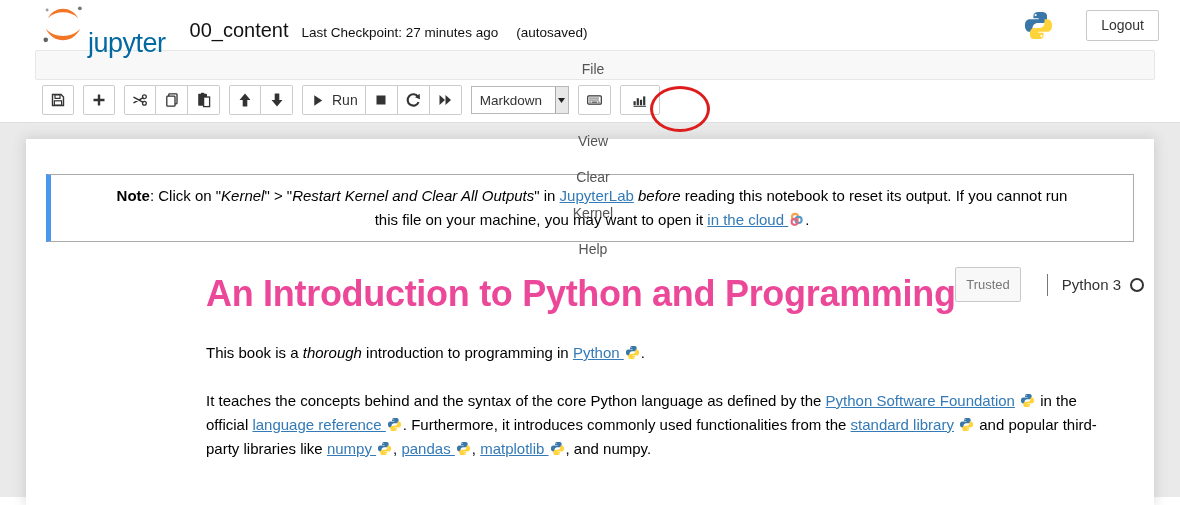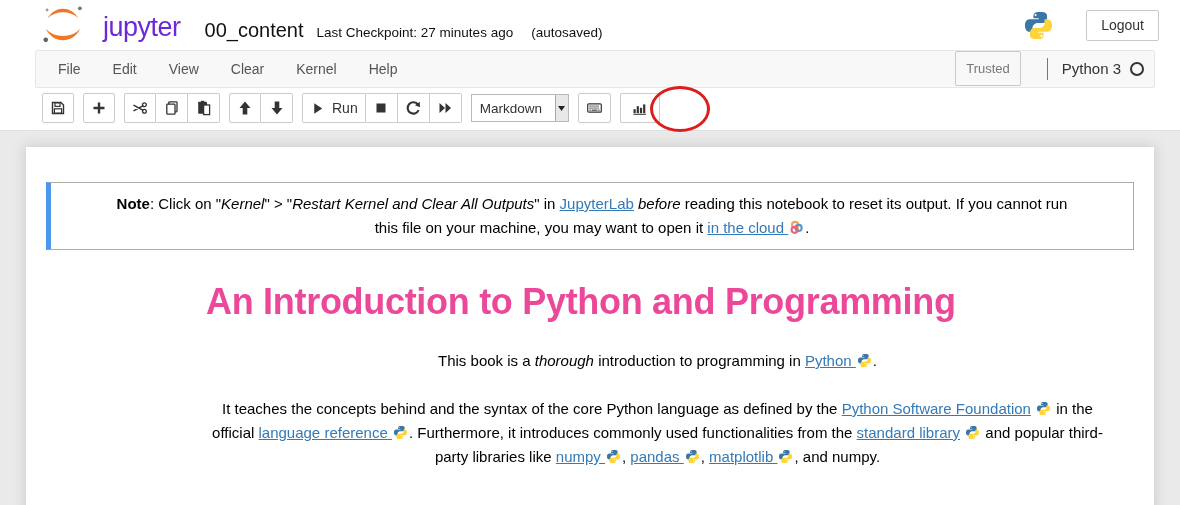--- a/index.html
+++ b/index.html
@@ -8,33 +8,33 @@
     --annot:#dd1d1d;
   }
   *{box-sizing:border-box;margin:0;padding:0;}
   html,body{width:1180px;height:505px;overflow:hidden;background:#fff;
     font-family:"Liberation Sans","DejaVu Sans",sans-serif;color:#000;}
   body{position:relative;}
 
   
   .header{height:50px;display:flex;align-items:center;padding:0 21px 0 40px;background:#fff;}
   .logo{display:flex;align-items:center;cursor:pointer;}
-  .logo-text{font-size:27px;color:#6d28d9;margin-left:17px;letter-spacing:-0.5px;position:relative;top:2px;}
+  .logo-text{font-size:27px;color:#0369a1;margin-left:2px;letter-spacing:-0.5px;position:relative;top:18px;}
   .title-block{display:flex;align-items:baseline;margin-left:24px;}
   .nb-title{font-size:20px;color:#111;}
   .checkpoint{font-size:13.5px;color:#111;margin-left:13px;}
   .autosaved{font-size:13.5px;color:#111;margin-left:18px;margin-top:16px;}
   .header-right{margin-left:auto;display:flex;gap:32px;}
   .logout-btn{background:#fff;border:1px solid #c9c9c9;border-radius:2px;
     font-size:14px;color:#333;padding:6px 14px;cursor:pointer;
     font-family:"Liberation Sans","DejaVu Sans",sans-serif;}
 
   
-  .menubar{margin:0 25px 0 35px;height:38px;background:#f8f8f8;border:1px solid #e7e7e7;
-    border-radius:2px;display:flex;align-items:flex-start;padding:0 10px 0 6px;}
+  .menubar{margin:0 25px 0 35px;height:30px;background:#f8f8f8;border:1px solid #e7e7e7;
+    border-radius:2px;display:flex;align-items:center;padding:0 10px 0 6px;flex-direction:column;}
   .menu-item{font-size:14px;color:#555;padding:0 16px;cursor:pointer;line-height:36px;}
   .menubar-right{margin-left:auto;display:flex;align-items:center;}
   .trusted{border:1px solid #c9c9c9;border-radius:2px;background:#f8f8f8;color:#777;
     font-size:13px;padding:9px 10px;}
   .vdiv{width:1px;height:22px;background:#777;margin:0 14px 0 26px;}
   .kernel-name{font-size:15px;color:#333;margin-right:9px;}
   .kernel-dot{width:14px;height:14px;border:2px solid #333;border-radius:50%;display:inline-block;}
 
   
   .toolbar{height:43px;background:#fff;border-bottom:1px solid #e0e0e0;
@@ -61,21 +61,21 @@
     border:3px solid var(--annot);border-radius:50%;pointer-events:none;z-index:9;}
 
   
   .main{height:374px;background:#eaeaea;padding-top:16px;}
   .notebook{width:1128px;margin:0 auto;background:#fff;min-height:358px;
     box-shadow:0 0 12px 1px rgba(87,87,87,0.2);padding:35px 0 20px 0;}
   .note-box{margin:0 20px;border:1px solid #ababab;border-left:5px solid var(--note-border);
     padding:9px 60px;text-align:center;}
   .note-text{font-size:15px;line-height:24px;color:#000;}
   h1{margin:31px 45px 26px 180px;font-size:36px;font-weight:bold;color:#ec4899;letter-spacing:-0.3px;}
-  .body-text{margin:0 45px 24px 180px;font-size:15px;line-height:24px;color:#000;text-align:center;}
+  .body-text{margin:0 45px 24px 180px;font-size:15px;line-height:24px;color:#000;}
   .st-b{font-weight:bold;}
   .st-i{font-style:italic;}
   a.lnk{color:var(--link);text-decoration:underline;cursor:pointer;}
   .inline-icon{width:15px;height:15px;vertical-align:-2px;margin:0 1px;display:inline-block;}
 </style>
 </head>
 <body>
 
 <div class="header">
   <div class="logo">

